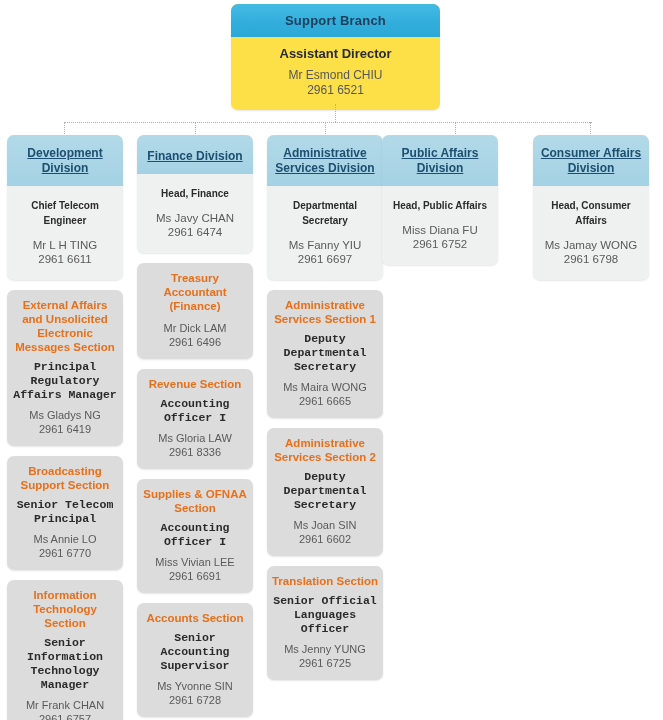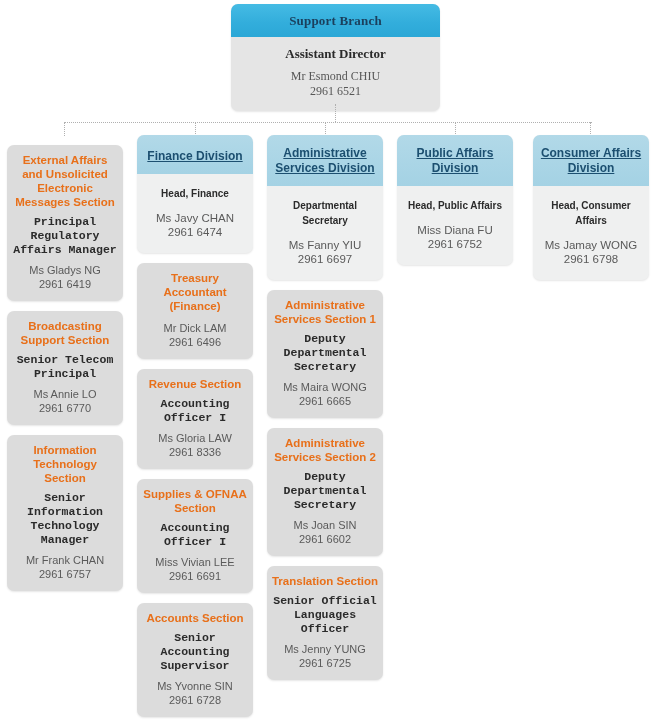--- a/index.html
+++ b/index.html
@@ -35,24 +35,23 @@
     border-top: 1px dotted #b0b0b0;
   }
 
   
   .root-card {
     position: absolute;
     left: 231px;
     top: 4px;
     width: 209px;
     border-radius: 7px;
-    background: #e5e5e5;
+    background: #fde047;
     box-shadow: 0 1px 2px rgba(0,0,0,0.10);
     overflow: hidden;
-    font-family: Liberation Serif, serif;
   }
   .root-head {
     height: 33px;
     line-height: 33px;
     text-align: center;
     background: linear-gradient(to bottom, #45bbe4 0%, #33aedc 55%, #2ba7d6 100%);
     color: #1b3f5c;
     font-weight: bold;
     font-size: 13px;
     letter-spacing: .2px;
@@ -167,20 +166,30 @@
 
   <div class="connector conn-v" style="left:335px; top:104px; height:18px;"></div>
   <div class="connector conn-h" style="left:64px; top:122px; width:528px;"></div>
   <div class="connector conn-v" style="left:64px; top:122px; height:14px;"></div>
   <div class="connector conn-v" style="left:195px; top:122px; height:14px;"></div>
   <div class="connector conn-v" style="left:325px; top:122px; height:14px;"></div>
   <div class="connector conn-v" style="left:455px; top:122px; height:14px;"></div>
   <div class="connector conn-v" style="left:590px; top:122px; height:14px;"></div>
 
   <div class="col" style="left:7px;">
+    <div class="div-card">
+      <div class="div-head">
+        <span class="div-head-link">Development Division</span>
+      </div>
+      <div class="div-body">
+        <div class="div-role">Chief Telecom Engineer</div>
+        <div class="div-name">Mr L H TING</div>
+        <div class="div-tel">2961 6611</div>
+      </div>
+    </div>
 
     <div class="sec-card">
       <div class="sec-title">External Affairs and Unsolicited Electronic Messages Section</div>
       <div class="sec-role">Principal Regulatory Affairs Manager</div>
       <div class="sec-name">Ms Gladys NG</div>
       <div class="sec-tel">2961 6419</div>
     </div>
     <div class="sec-card">
       <div class="sec-title">Broadcasting Support Section</div>
       <div class="sec-role">Senior Telecom Principal</div>
@@ -257,21 +266,21 @@
       <div class="sec-tel">2961 6602</div>
     </div>
     <div class="sec-card">
       <div class="sec-title">Translation Section</div>
       <div class="sec-role">Senior Official Languages Officer</div>
       <div class="sec-name">Ms Jenny YUNG</div>
       <div class="sec-tel">2961 6725</div>
     </div>
   </div>
 
-  <div class="col" style="left:397px;">
+  <div class="col" style="left:382px;">
     <div class="div-card">
       <div class="div-head">
         <span class="div-head-link">Public Affairs Division</span>
       </div>
       <div class="div-body">
         <div class="div-role">Head, Public Affairs</div>
         <div class="div-name">Miss Diana FU</div>
         <div class="div-tel">2961 6752</div>
       </div>
     </div>

